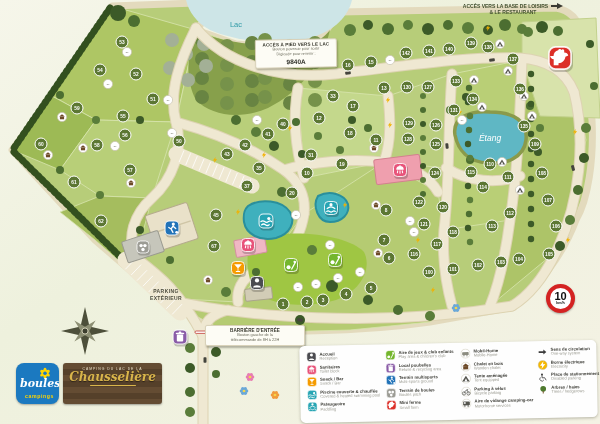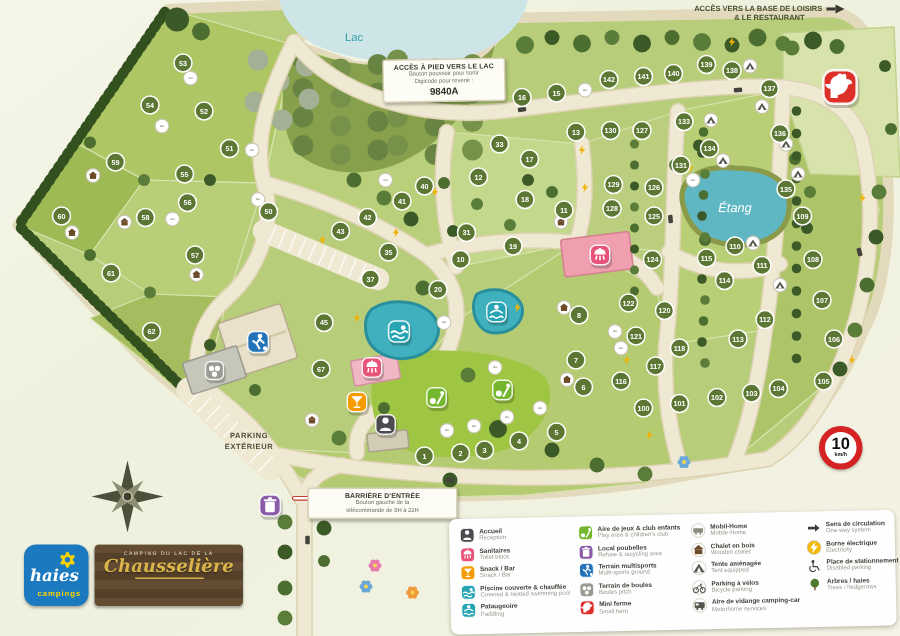--- a/index.html
+++ b/index.html
@@ -1349,21 +1349,21 @@
 
   <div class="ov" id="logo-flower">
     <svg viewBox="0 0 40 40">
       <g transform="translate(20,17)" fill="#ffd400">
         <ellipse rx="3.2" ry="9" transform="rotate(0)"></ellipse>
         <ellipse rx="3.2" ry="9" transform="rotate(60)"></ellipse>
         <ellipse rx="3.2" ry="9" transform="rotate(120)"></ellipse>
         <circle r="3" fill="#1b79c0"></circle>
       </g>
     </svg>
-    <div class="fl-w1">haies</div>
+    <div class="fl-w1">boules</div>
     <div class="fl-w2">campings</div>
   </div>
 
   <div class="ov" id="logo-ch">
     <div class="ch-top">CAMPING DU LAC DE LA</div>
     <div class="ch-name">Chausselière</div>
     <div class="ch-line"></div>
   </div>
 
 </div>

